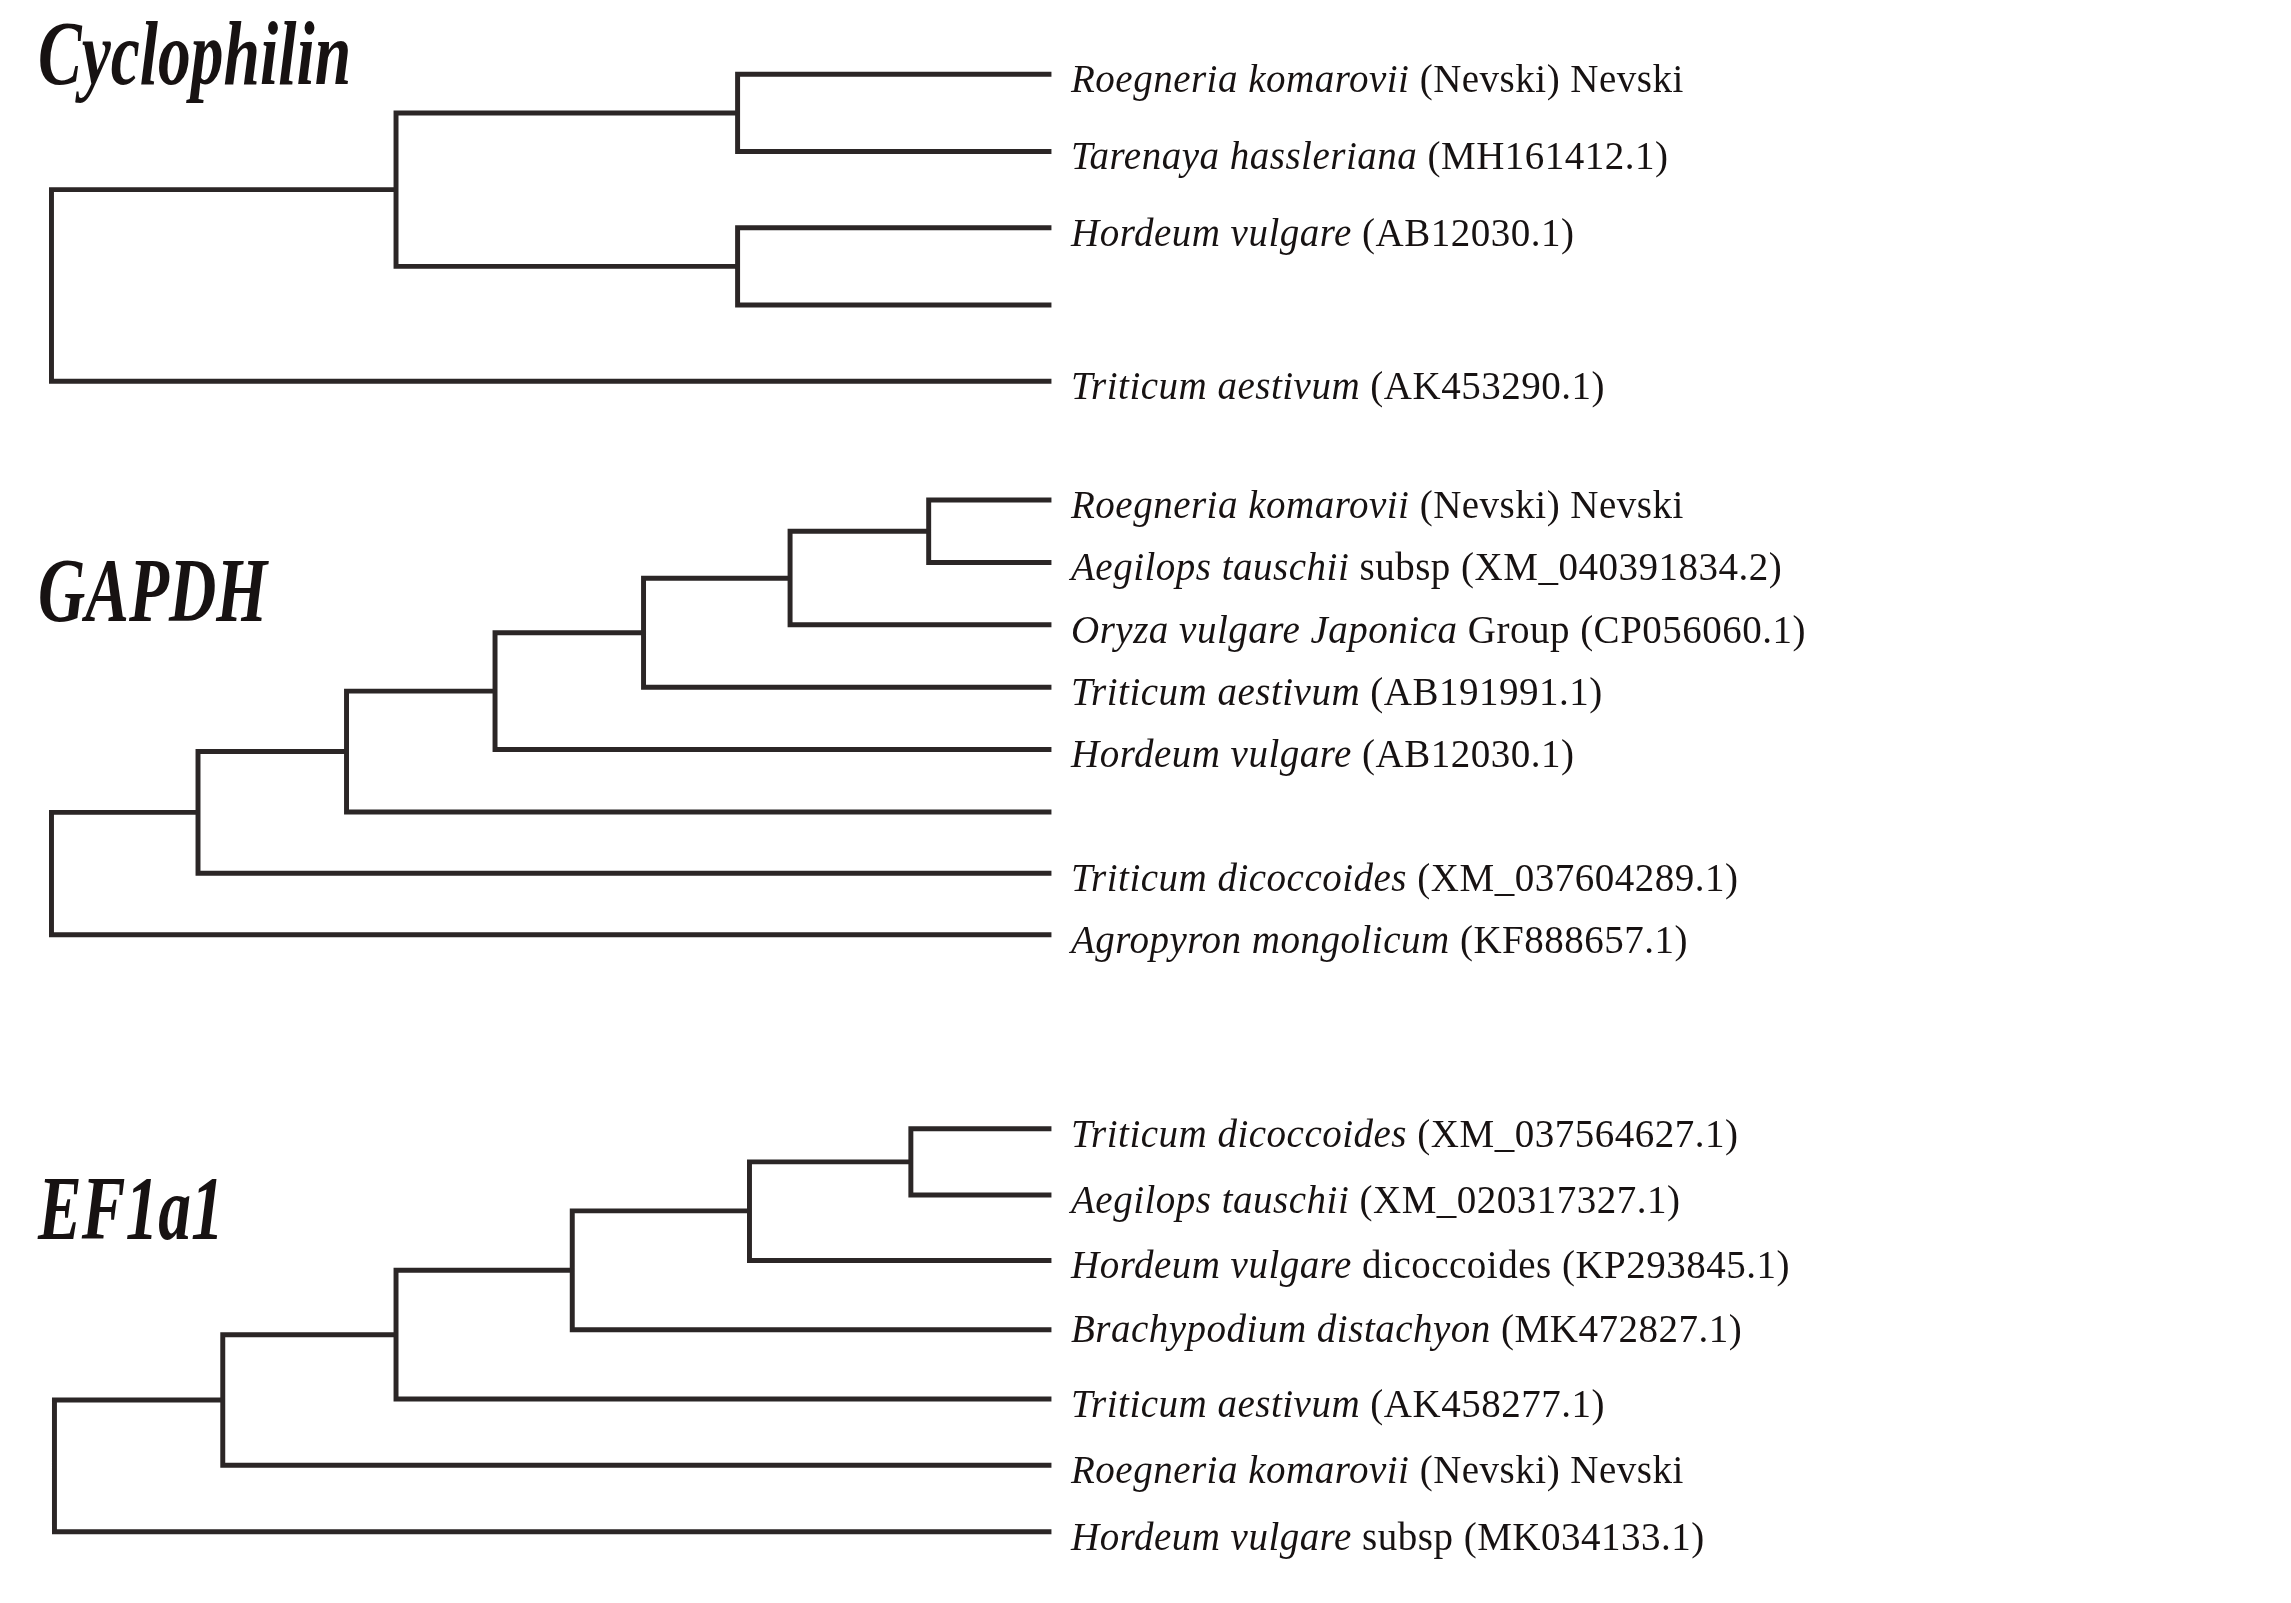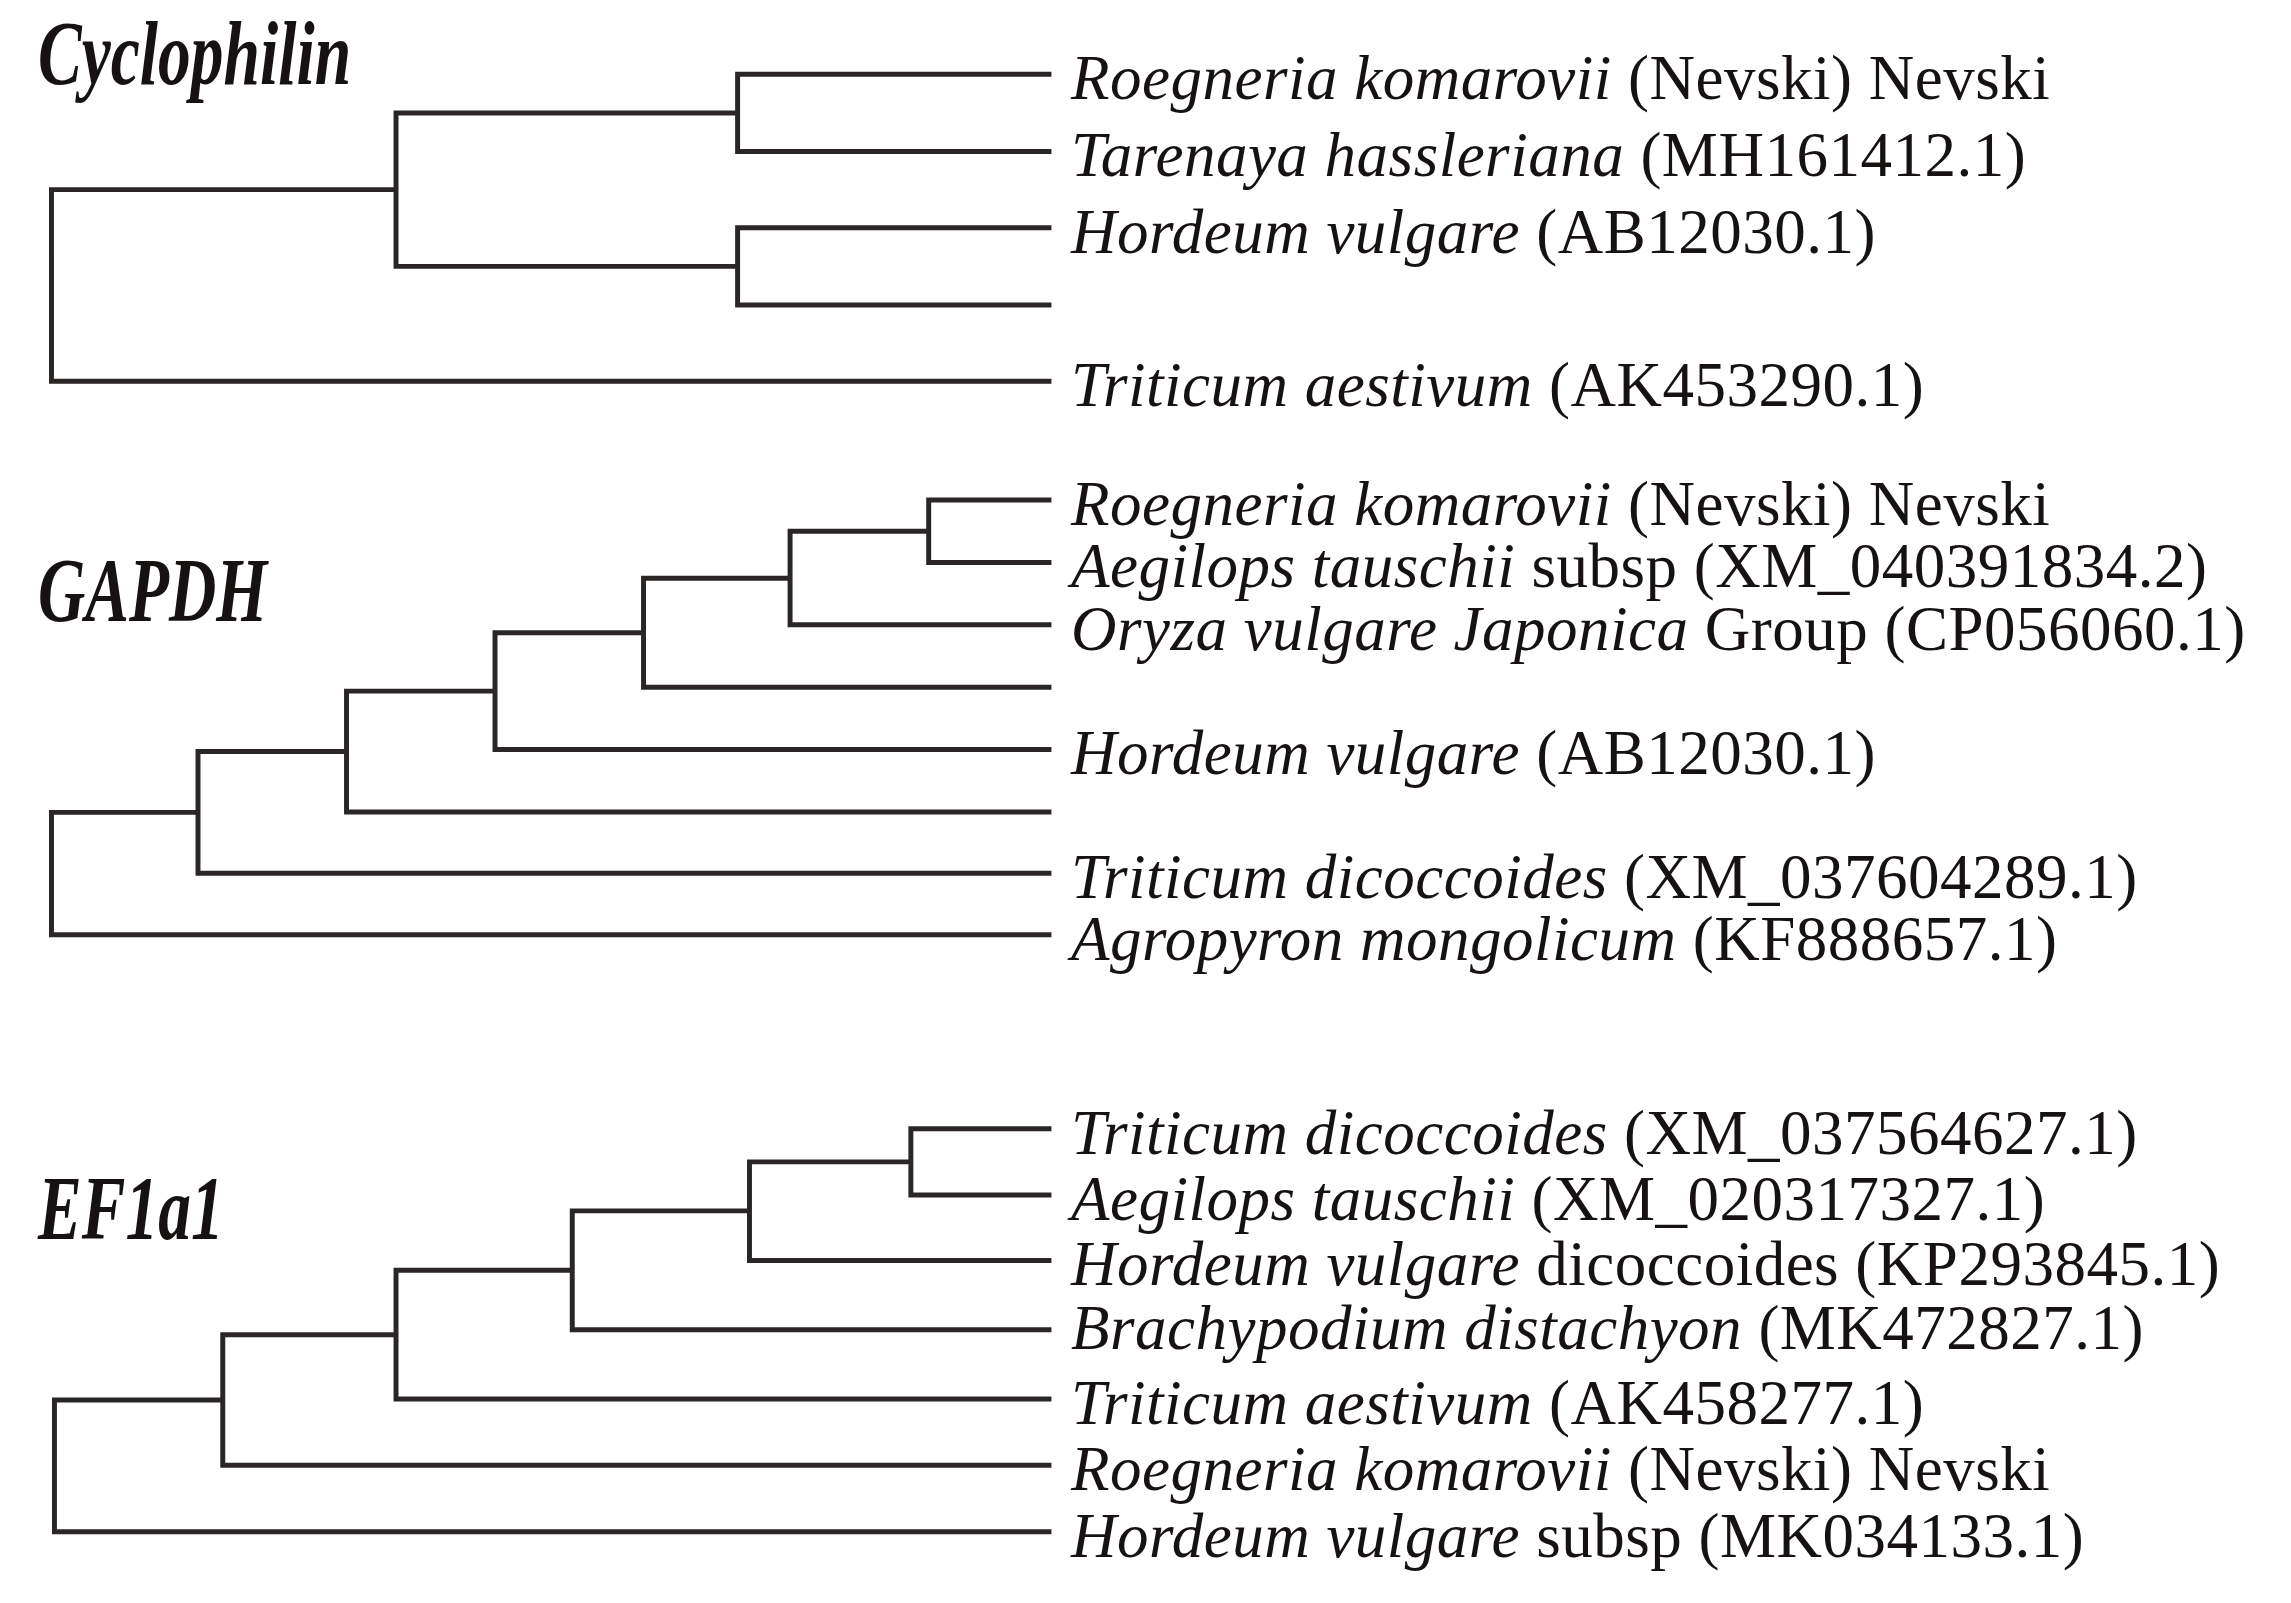--- a/index.html
+++ b/index.html
@@ -14,21 +14,21 @@
   .tree-svg{position:absolute;left:0;top:0;width:2292px;height:1604px;}
   .gene-title{
     position:absolute;left:38px;
     font-size:91px;font-weight:700;font-style:italic;
     color:#171212;line-height:1;white-space:nowrap;
     transform:scaleX(0.72);transform-origin:left top;
   }
   .taxon{
     position:absolute;left:1071px;
     transform:translateY(-50%);
-    font-size:63px;color:#171212;
+    font-size:39px;color:#171212;
     line-height:1;white-space:nowrap;
     letter-spacing:0.5px;
     text-align:right;
   }
   .taxon .sp{font-style:italic;}
   .taxon .sx{font-style:normal;}
 </style>
 </head>
 <body>
 
@@ -45,20 +45,21 @@
   <div class="gene-title" style="top:1163px">EF1a1</div>
 
   <div class="taxon" style="top:78px"><span class="sp">Roegneria komarovii</span><span class="sx"> (Nevski) Nevski</span></div>
   <div class="taxon" style="top:155px"><span class="sp">Tarenaya hassleriana</span><span class="sx"> (MH161412.1)</span></div>
   <div class="taxon" style="top:232px"><span class="sp">Hordeum vulgare</span><span class="sx"> (AB12030.1)</span></div>
   <div class="taxon" style="top:385px"><span class="sp">Triticum aestivum</span><span class="sx"> (AK453290.1)</span></div>
 
   <div class="taxon" style="top:504px"><span class="sp">Roegneria komarovii</span><span class="sx"> (Nevski) Nevski</span></div>
   <div class="taxon" style="top:566px"><span class="sp">Aegilops tauschii</span><span class="sx"> subsp (XM_040391834.2)</span></div>
   <div class="taxon" style="top:629px"><span class="sp">Oryza vulgare Japonica</span><span class="sx"> Group (CP056060.1)</span></div>
+  <div class="taxon" style="top:691px"><span class="sp">Triticum aestivum</span><span class="sx"> (AB191991.1)</span></div>
   <div class="taxon" style="top:753px"><span class="sp">Hordeum vulgare</span><span class="sx"> (AB12030.1)</span></div>
   <div class="taxon" style="top:877px"><span class="sp">Triticum dicoccoides</span><span class="sx"> (XM_037604289.1)</span></div>
   <div class="taxon" style="top:939px"><span class="sp">Agropyron mongolicum</span><span class="sx"> (KF888657.1)</span></div>
 
   <div class="taxon" style="top:1133px"><span class="sp">Triticum dicoccoides</span><span class="sx"> (XM_037564627.1)</span></div>
   <div class="taxon" style="top:1199px"><span class="sp">Aegilops tauschii</span><span class="sx"> (XM_020317327.1)</span></div>
   <div class="taxon" style="top:1264px"><span class="sp">Hordeum vulgare</span><span class="sx"> dicoccoides (KP293845.1)</span></div>
   <div class="taxon" style="top:1328px"><span class="sp">Brachypodium distachyon</span><span class="sx"> (MK472827.1)</span></div>
   <div class="taxon" style="top:1403px"><span class="sp">Triticum aestivum</span><span class="sx"> (AK458277.1)</span></div>
   <div class="taxon" style="top:1469px"><span class="sp">Roegneria komarovii</span><span class="sx"> (Nevski) Nevski</span></div>

